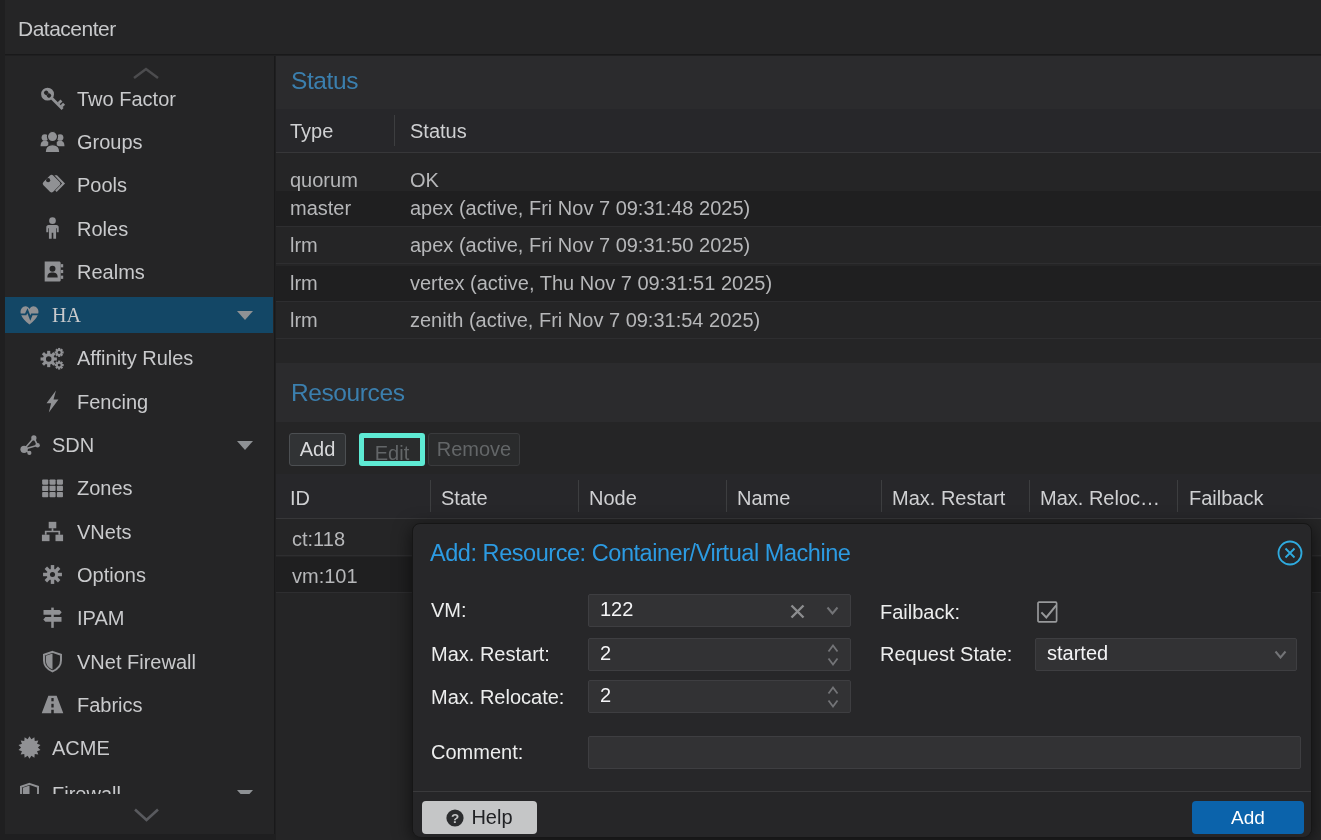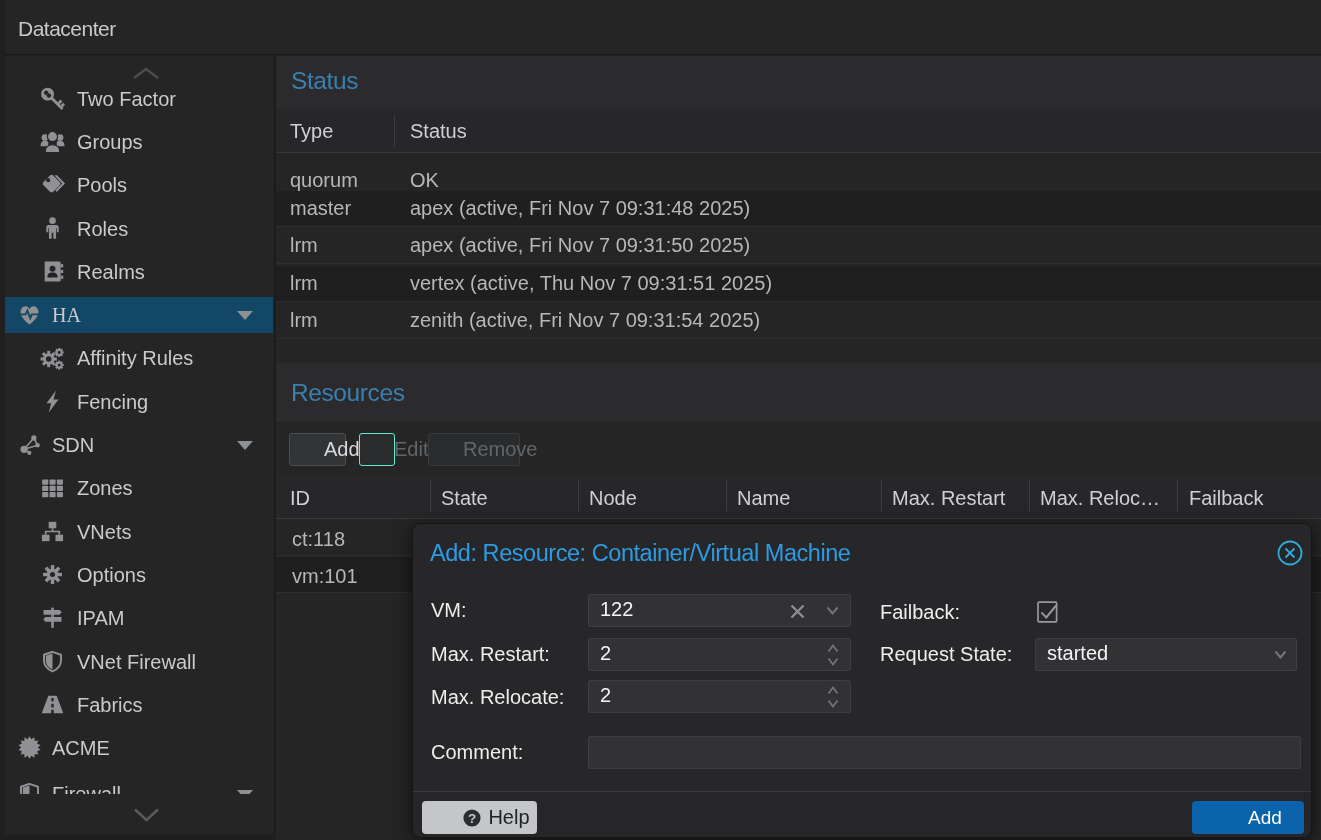--- a/index.html
+++ b/index.html
@@ -22,21 +22,21 @@
   border-left:8px solid transparent; border-right:8px solid transparent; border-top:9px solid #8e9194; }
 #content { position:absolute; left:276px; top:56px; width:1045px; height:784px; background:#252526; }
 .titlebar { position:absolute; left:0; width:1045px; background:#2b2b2d; }
 .titlebar .tt { position:absolute; left:15px; font-size:24.5px; letter-spacing:-0.4px; color:#3b7fae; }
 .ghead { position:absolute; left:0; width:1045px; background:#27272a; border-bottom:1px solid #373739; }
 .ghead .hc { position:absolute; font-size:20px; color:#cfd0d2; }
 .ghead .sep { position:absolute; top:6px; bottom:6px; width:1px; background:#3d3e40; }
 .grow { position:absolute; left:0; width:1045px; border-bottom:1px solid #2e2e30; }
 .grow.dark { background:#1f1f20; }
 .grow .c { position:absolute; font-size:20px; color:#b6b7b9; white-space:nowrap; }
-.btn { position:absolute; font-size:20px; text-align:center; border-radius:3px;padding-left:34px; }
+.btn { position:absolute; font-size:20px; text-align:center; border-radius:3px; }
 #modal { position:absolute; left:412px; top:523px; width:900px; height:314px; background:#272729;
   border-radius:8px; border:1px solid #161616; box-shadow:0 4px 18px rgba(0,0,0,0.6); }
 #modal .mtitle { position:absolute; left:17px; top:16px; font-size:23.5px; letter-spacing:-0.45px; color:#2c9be2;text-align:center; }
 .mlabel { position:absolute; font-size:20px; color:#eceded; white-space:nowrap; }
 .mfield { position:absolute; background:#323234; border:1px solid #3e3e41; border-radius:2px;text-align:center; }
 .mfield .v { position:absolute; left:11px; top:3px; font-size:20px; color:#f4f4f6; }
 </style>
 </head>
 <body>
 <div id="topbar">
@@ -275,21 +275,21 @@
         <div class="c" style="left:14px;top:6px">lrm</div>
         <div class="c" style="left:134px;top:6px">zenith (active, Fri Nov 7 09:31:54 2025)</div>
       </div>
     </div>
 
   <div class="titlebar" style="top:306.5px;height:59px">
       <div class="tt" style="top:16px">Resources</div>
     </div>
   <div id="toolbar" class="abs" style="left:0;top:365.5px;width:1045px;height:52px;background:#252526">
     <div class="btn" style="left:13px;top:11px;width:57px;height:33px;line-height:31px;background:#313335;border:1px solid #4c4f52;color:#d8d9db">Add</div>
-    <div class="btn" style="left:83px;top:11px;width:36px;height:33px;line-height:31px;background:#2a2b2c;border:1px solid #5eead4;color:#636668">Edit</div>
+    <div class="btn" style="left:83px;top:11px;width:66px;height:33px;line-height:31px;background:#2a2b2c;border:5px solid #5eead4;color:#636668">Edit</div>
     <div class="btn" style="left:152px;top:11px;width:92px;height:33px;line-height:31px;background:#2a2b2c;border:1px solid #3a3b3d;color:#636668">Remove</div>
   </div>
   <div class="ghead" style="top:417.5px;height:45px">
     <div class="hc" style="left:14px;top:13px">ID</div>
     <div class="hc" style="left:165px;top:13px">State</div>
     <div class="hc" style="left:313px;top:13px">Node</div>
     <div class="hc" style="left:461px;top:13px">Name</div>
     <div class="hc" style="left:616px;top:13px">Max. Restart</div>
     <div class="hc" style="left:764px;top:13px">Max. Reloc…</div>
     <div class="hc" style="left:913px;top:13px">Failback</div>

